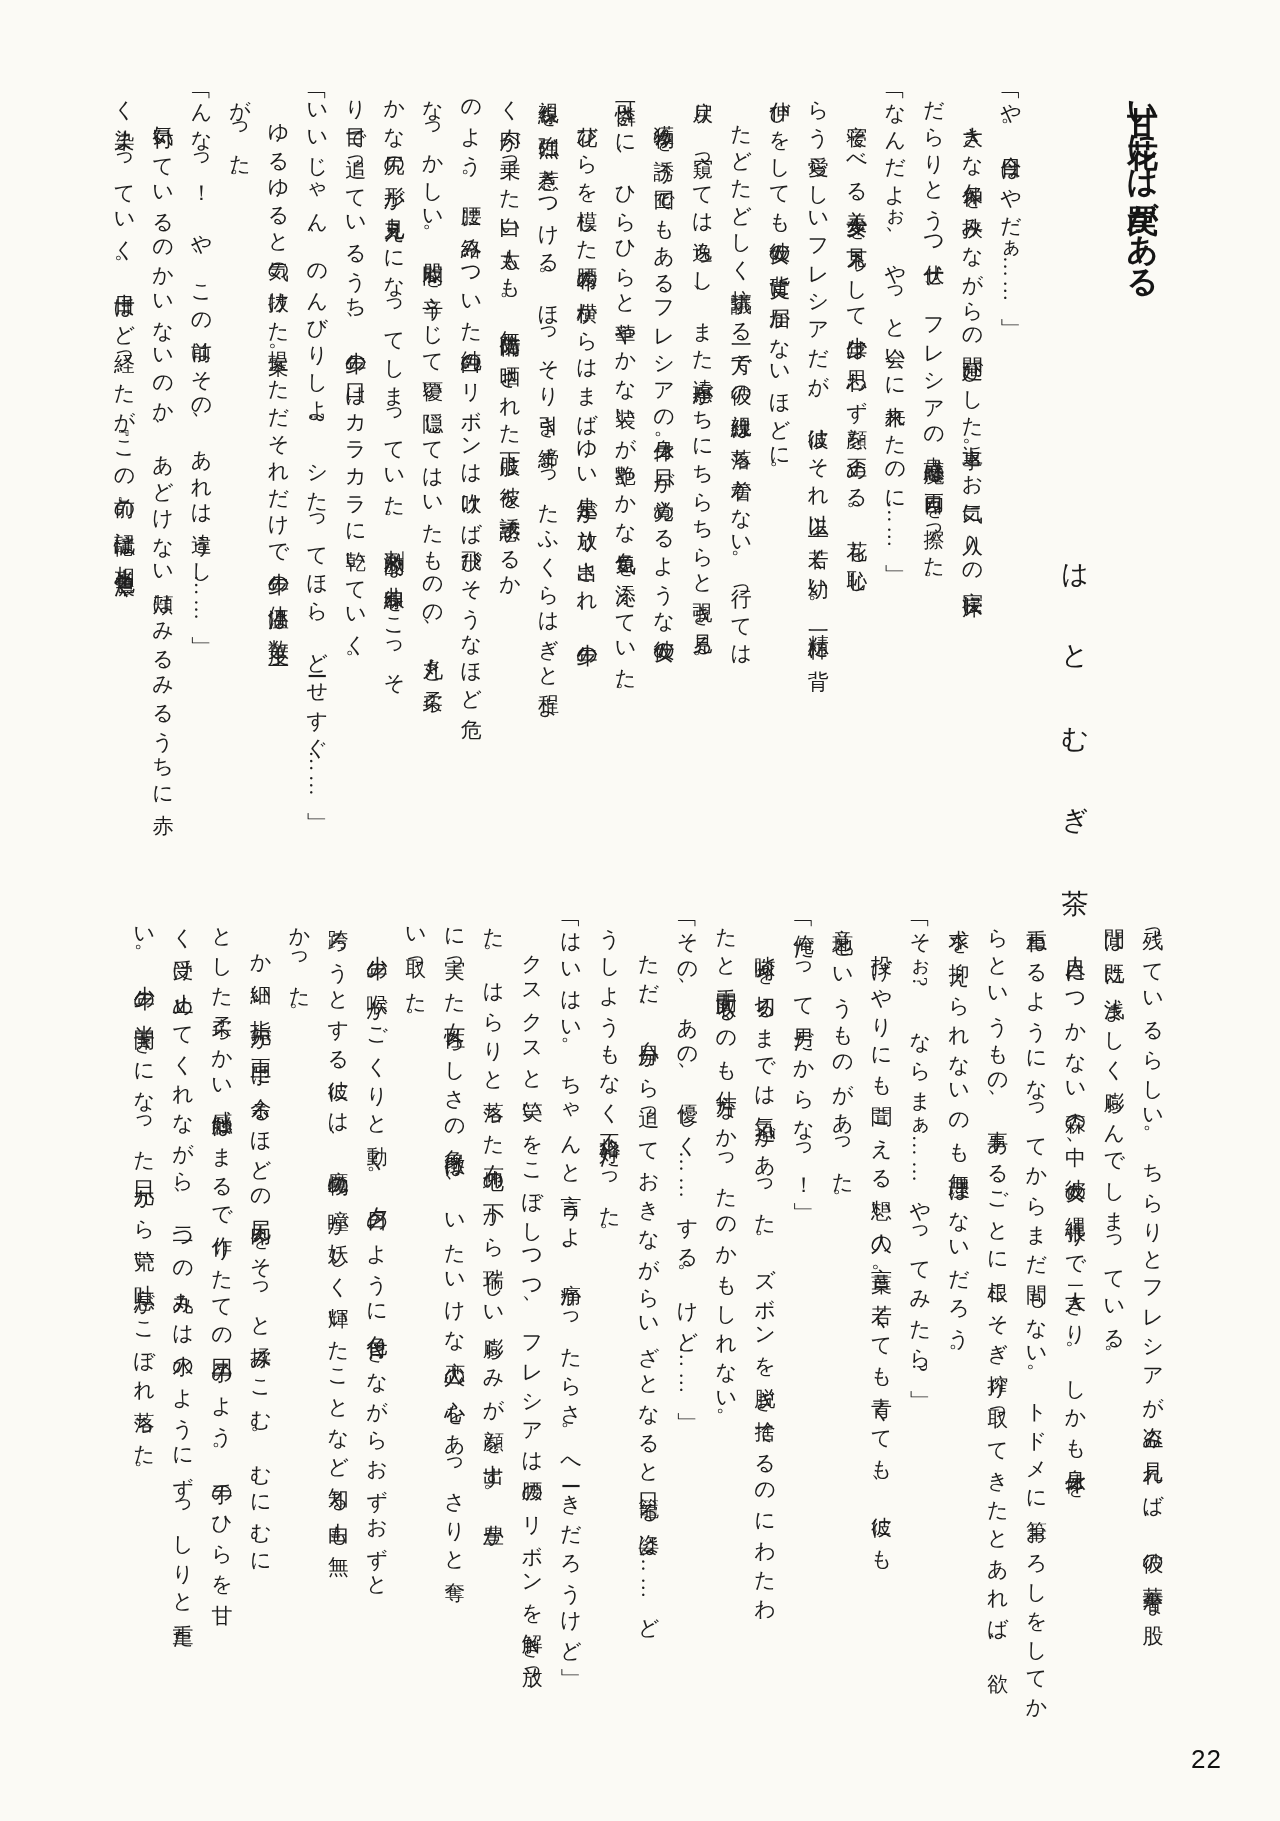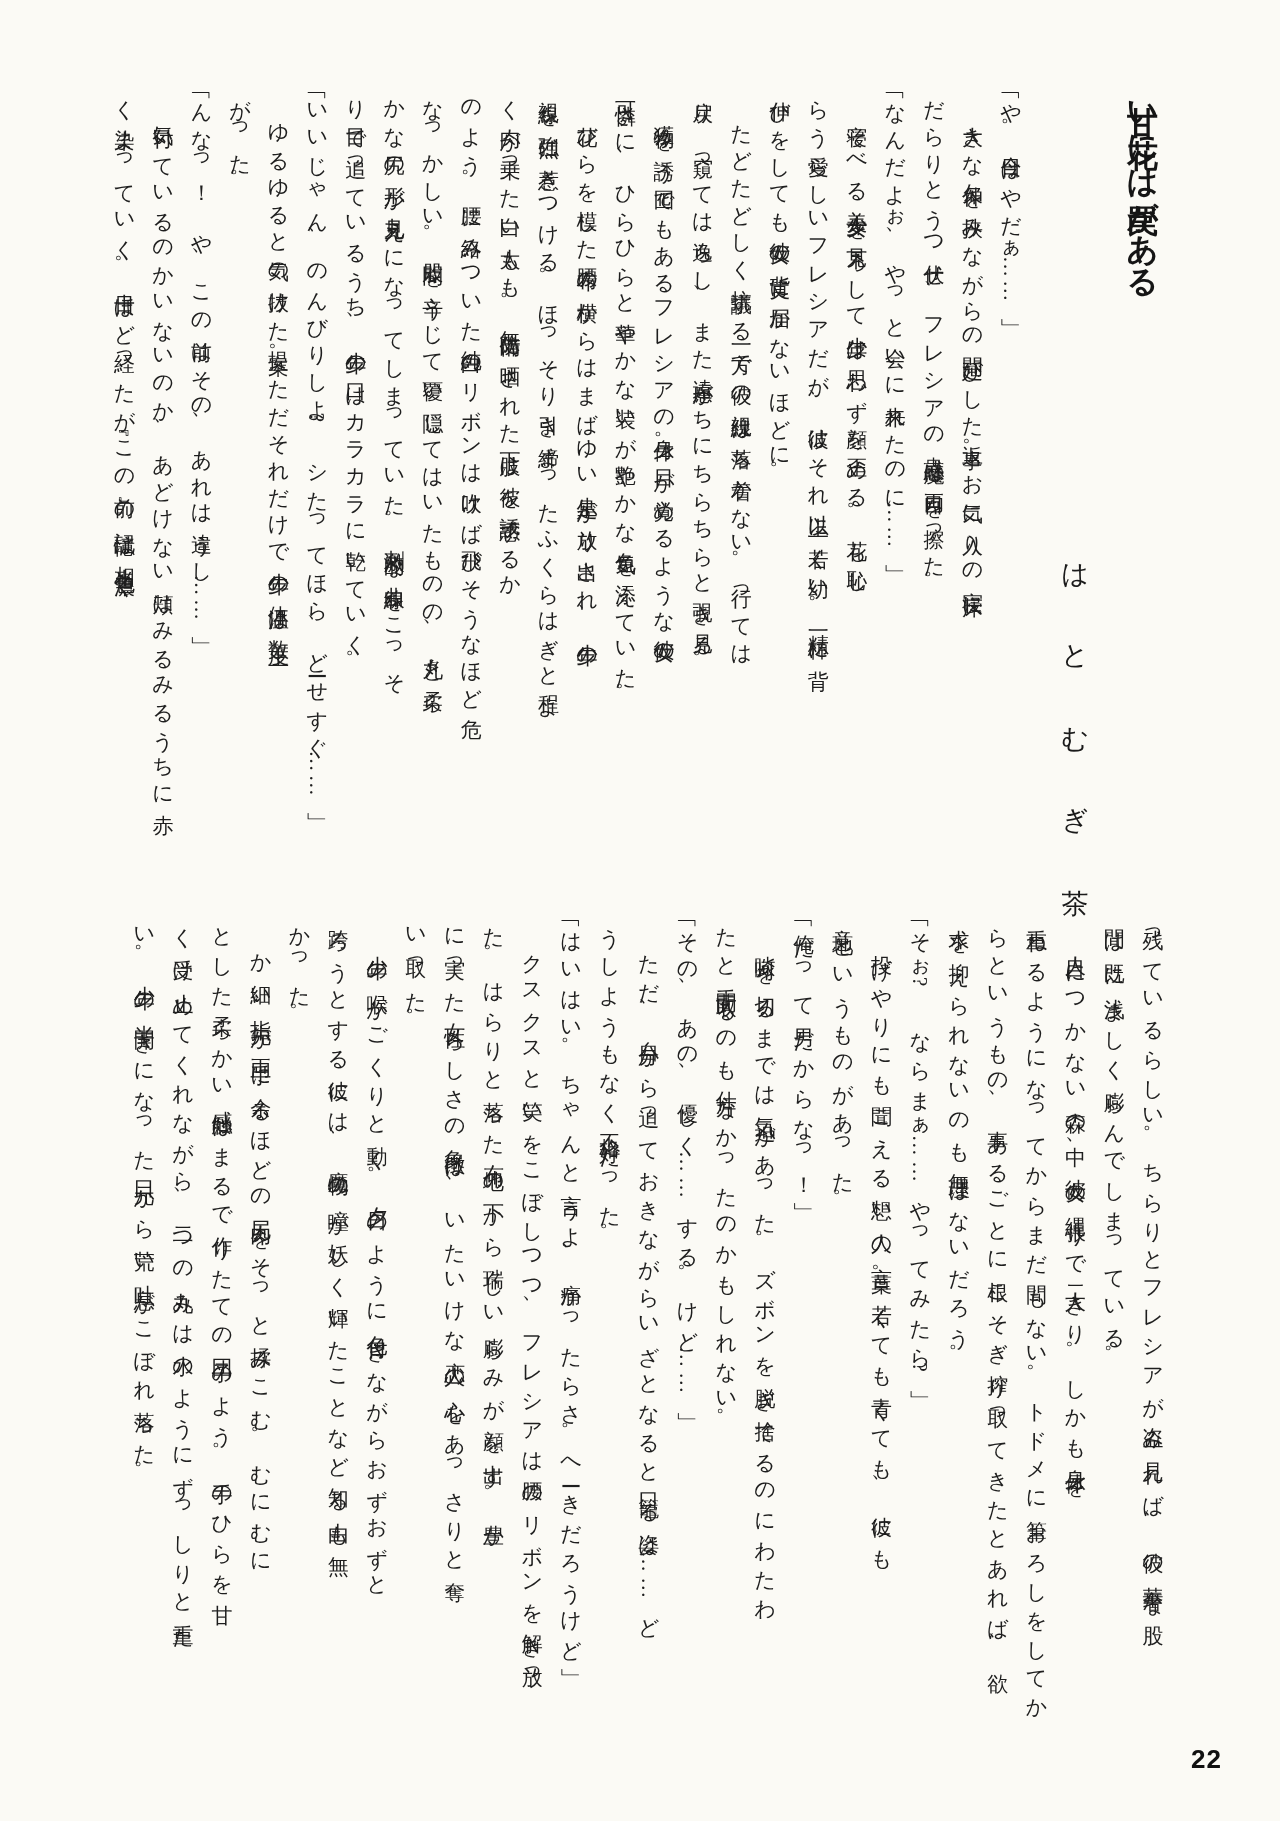--- a/index.html
+++ b/index.html
@@ -50,21 +50,21 @@
   .block-bottom{
     top:913px;right:108px;
     height:790px;
     line-height:38.8px;
     letter-spacing:5.2px;
   }
   .pageno{
     position:absolute;
     left:1191px;top:1744px;
     font-family:"Liberation Sans","DejaVu Sans",sans-serif;
-    font-weight:700;
+    font-weight:400;
     font-size:26px;
     letter-spacing:1px;
     color:#111;
   }
 </style>
 </head>
 <body>
 
 <div class="page">
   <h1 class="title vtext">甘い花には罠がある</h1>

